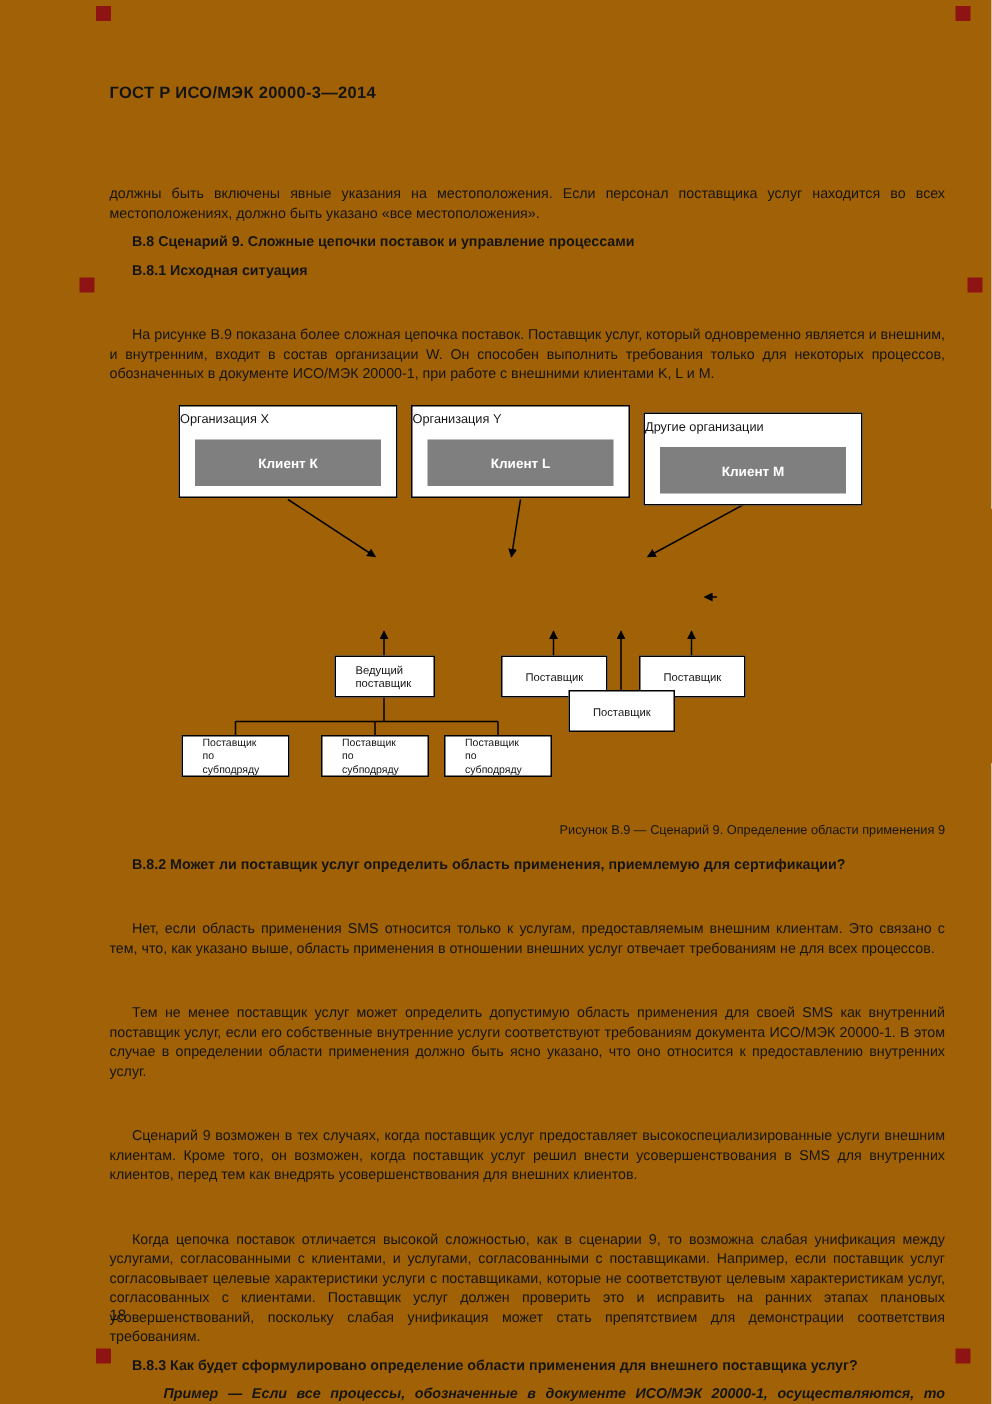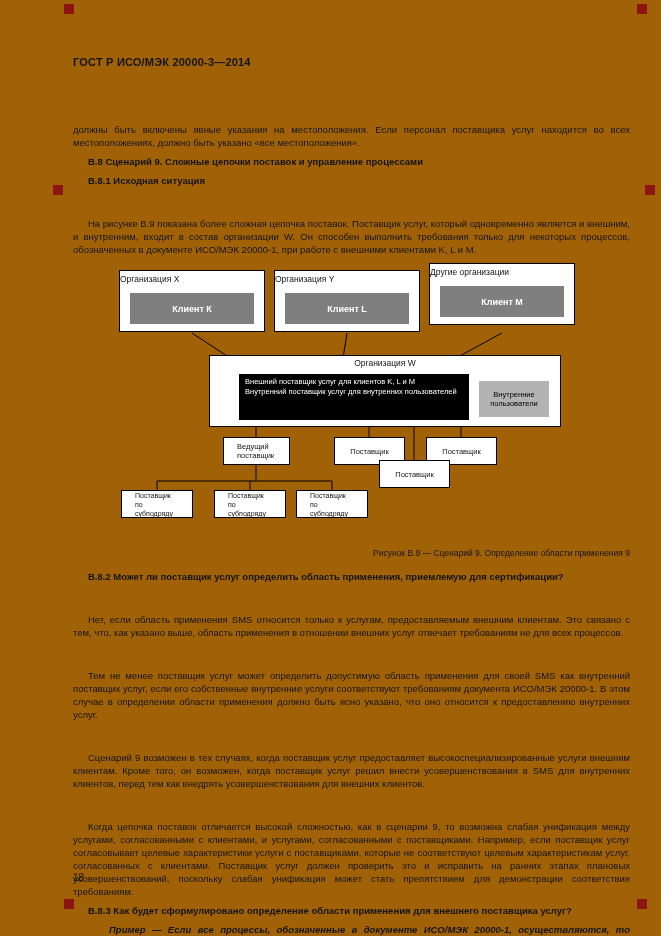--- a/index.html
+++ b/index.html
@@ -81,33 +81,25 @@
       </svg>
 
       <div class="orgbox" style="left:46px;top:8px">
         <div class="orgtitle">Организация X</div>
         <div class="clientbox">Клиент К</div>
       </div>
       <div class="orgbox" style="left:201px;top:8px">
         <div class="orgtitle">Организация Y</div>
         <div class="clientbox">Клиент L</div>
       </div>
-      <div class="orgbox" style="left:356px;top:1px">
+      <div class="orgbox" style="left:356px;top:13px">
         <div class="orgtitle">Другие организации</div>
         <div class="clientbox">Клиент М</div>
       </div>
 
-      <div class="orgw">
-        <div class="orgwtitle">Организация W</div>
-        <div class="provider">
-          <span class="pline">Внешний поставщик услуг для клиентов K, L и М</span>
-          <span class="pline">Внутренний поставщик услуг для внутренних пользователей</span>
-        </div>
-        <div class="internal">Внутренние пользователи</div>
-      </div>
 
       <div class="supbox" style="left:150px;top:175px;width:67px;height:25px">Ведущий поставщик</div>
       <div class="supbox" style="left:261px;top:175px;width:71px;height:18px">Поставщик</div>
       <div class="supbox" style="left:353px;top:175px;width:71px;height:18px">Поставщик</div>
       <div class="supbox" style="left:306px;top:198px;width:71px;height:18px">Поставщик</div>
       <div class="supbox sub" style="left:48px;top:228px">Поставщик по субподряду</div>
       <div class="supbox sub" style="left:141px;top:228px">Поставщик по субподряду</div>
       <div class="supbox sub" style="left:223px;top:228px">Поставщик по субподряду</div>
     </div>
 

